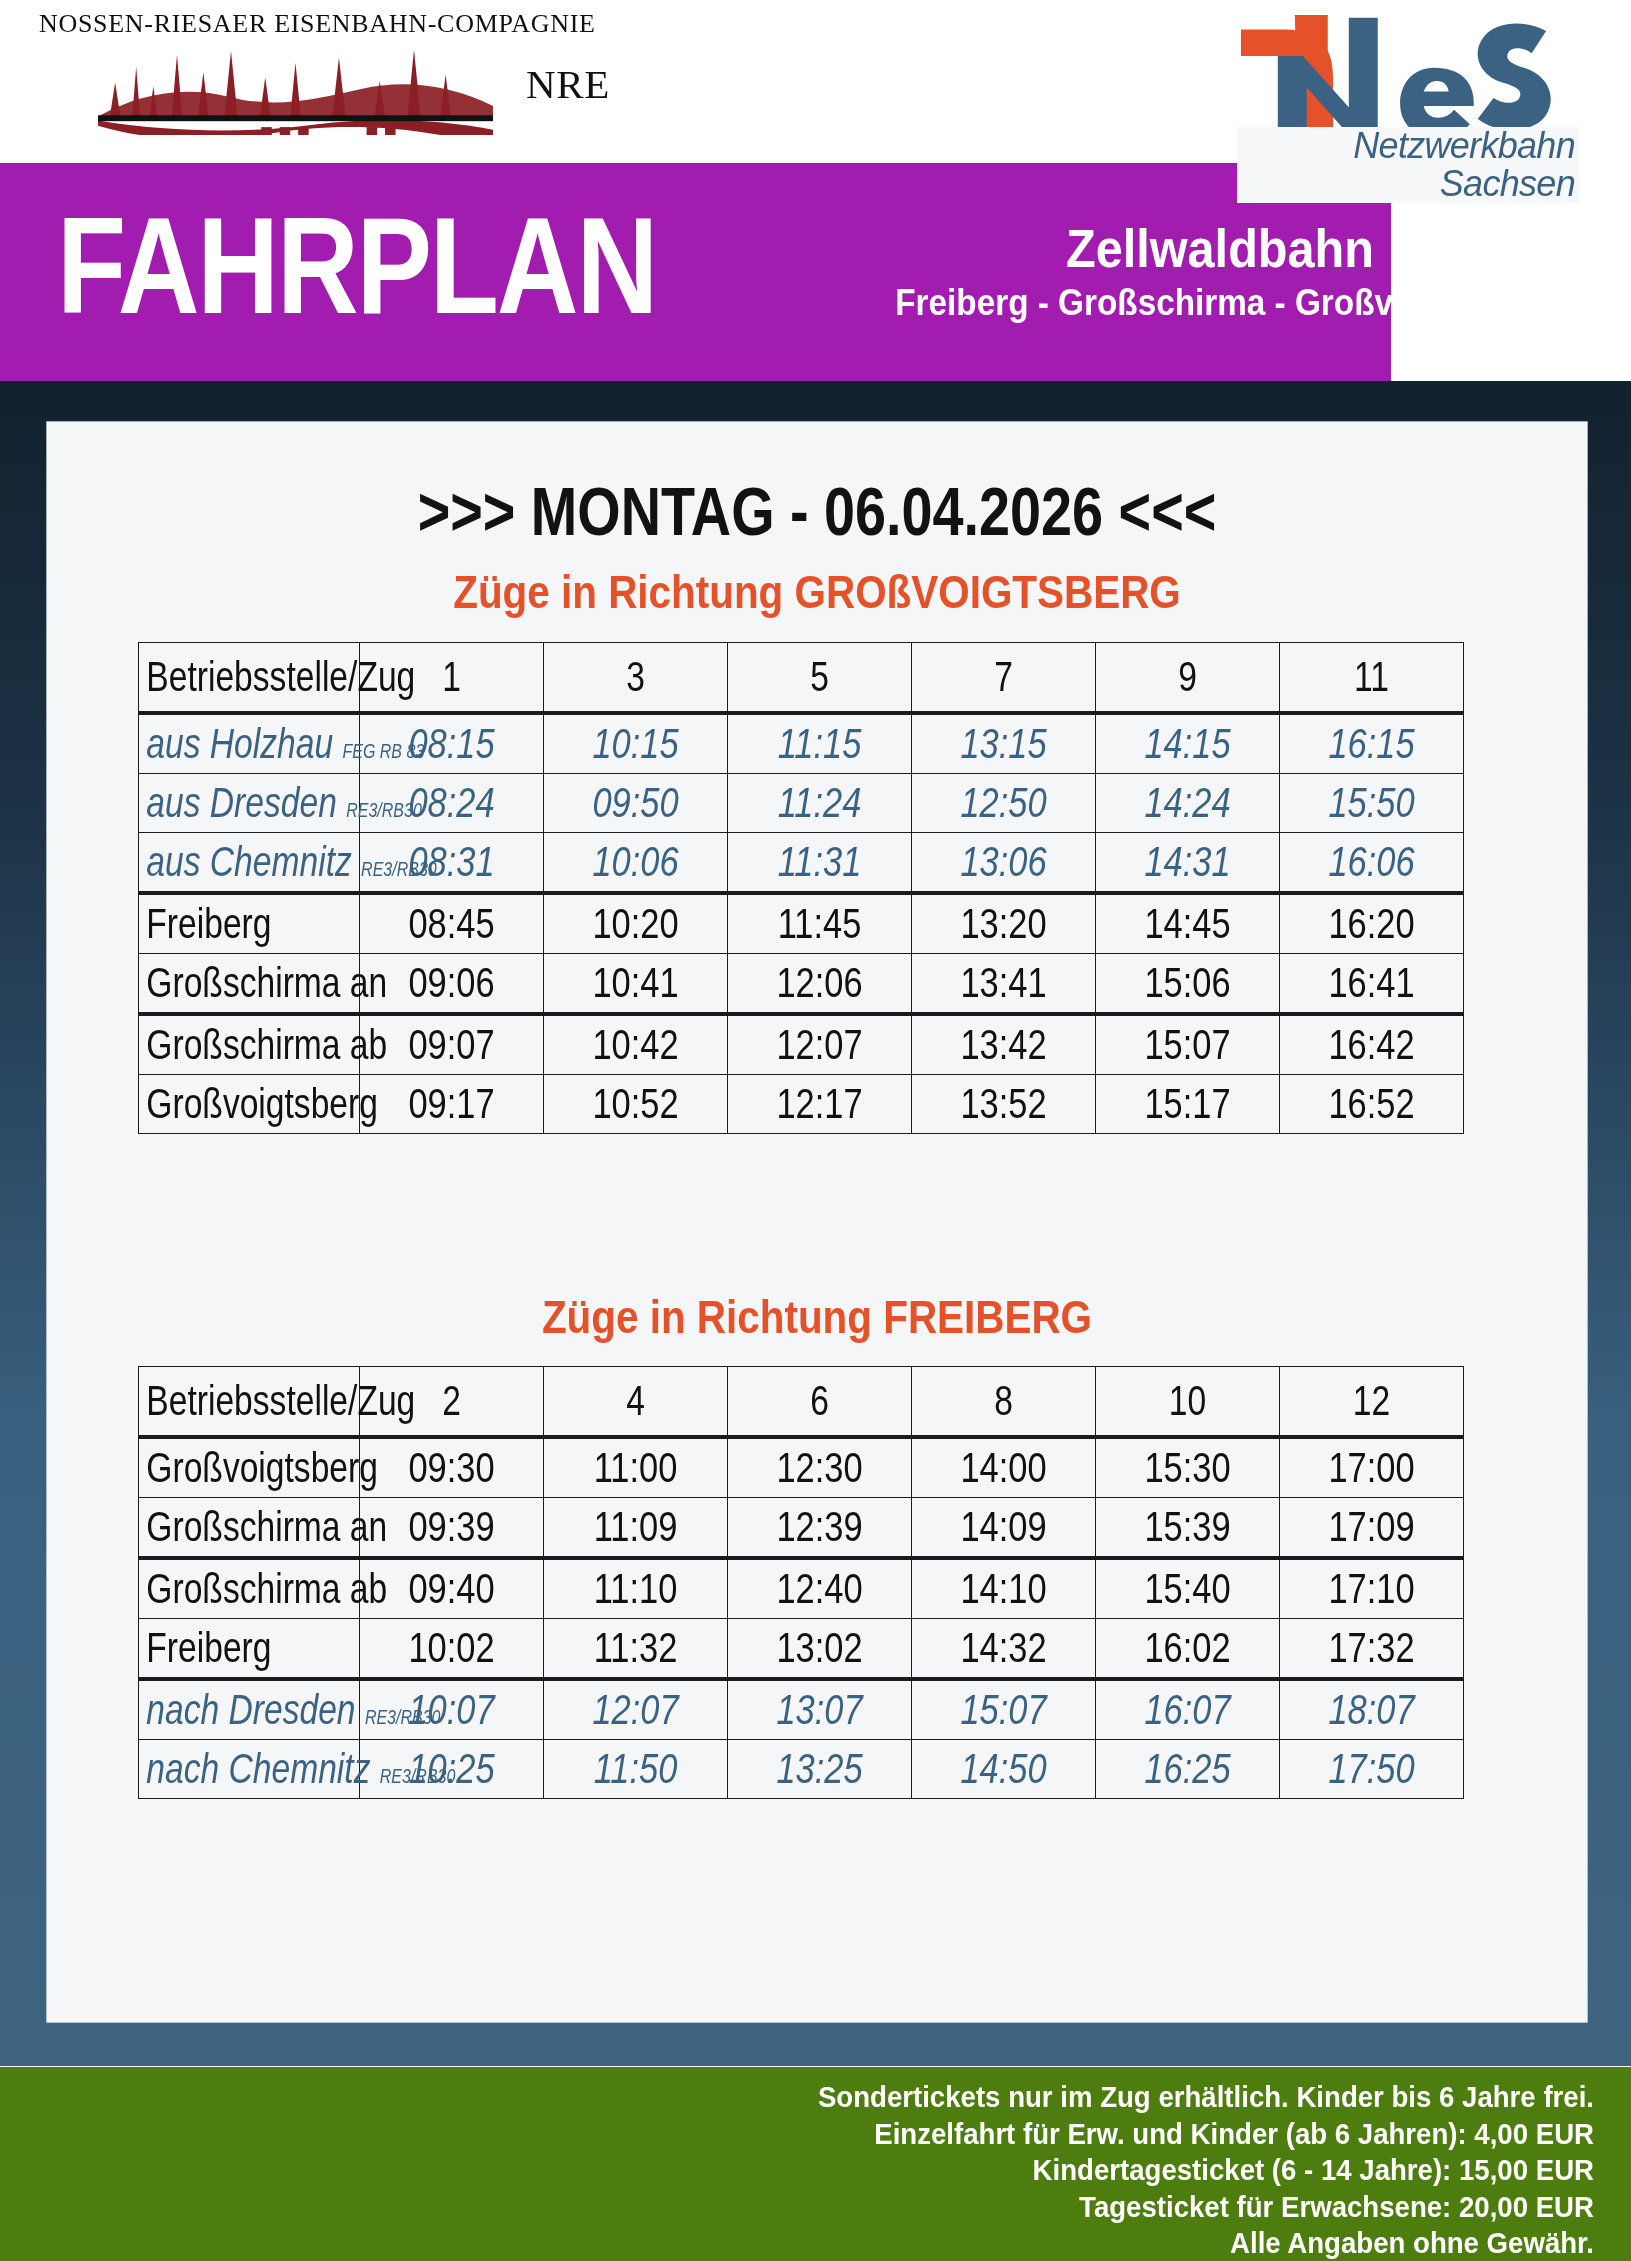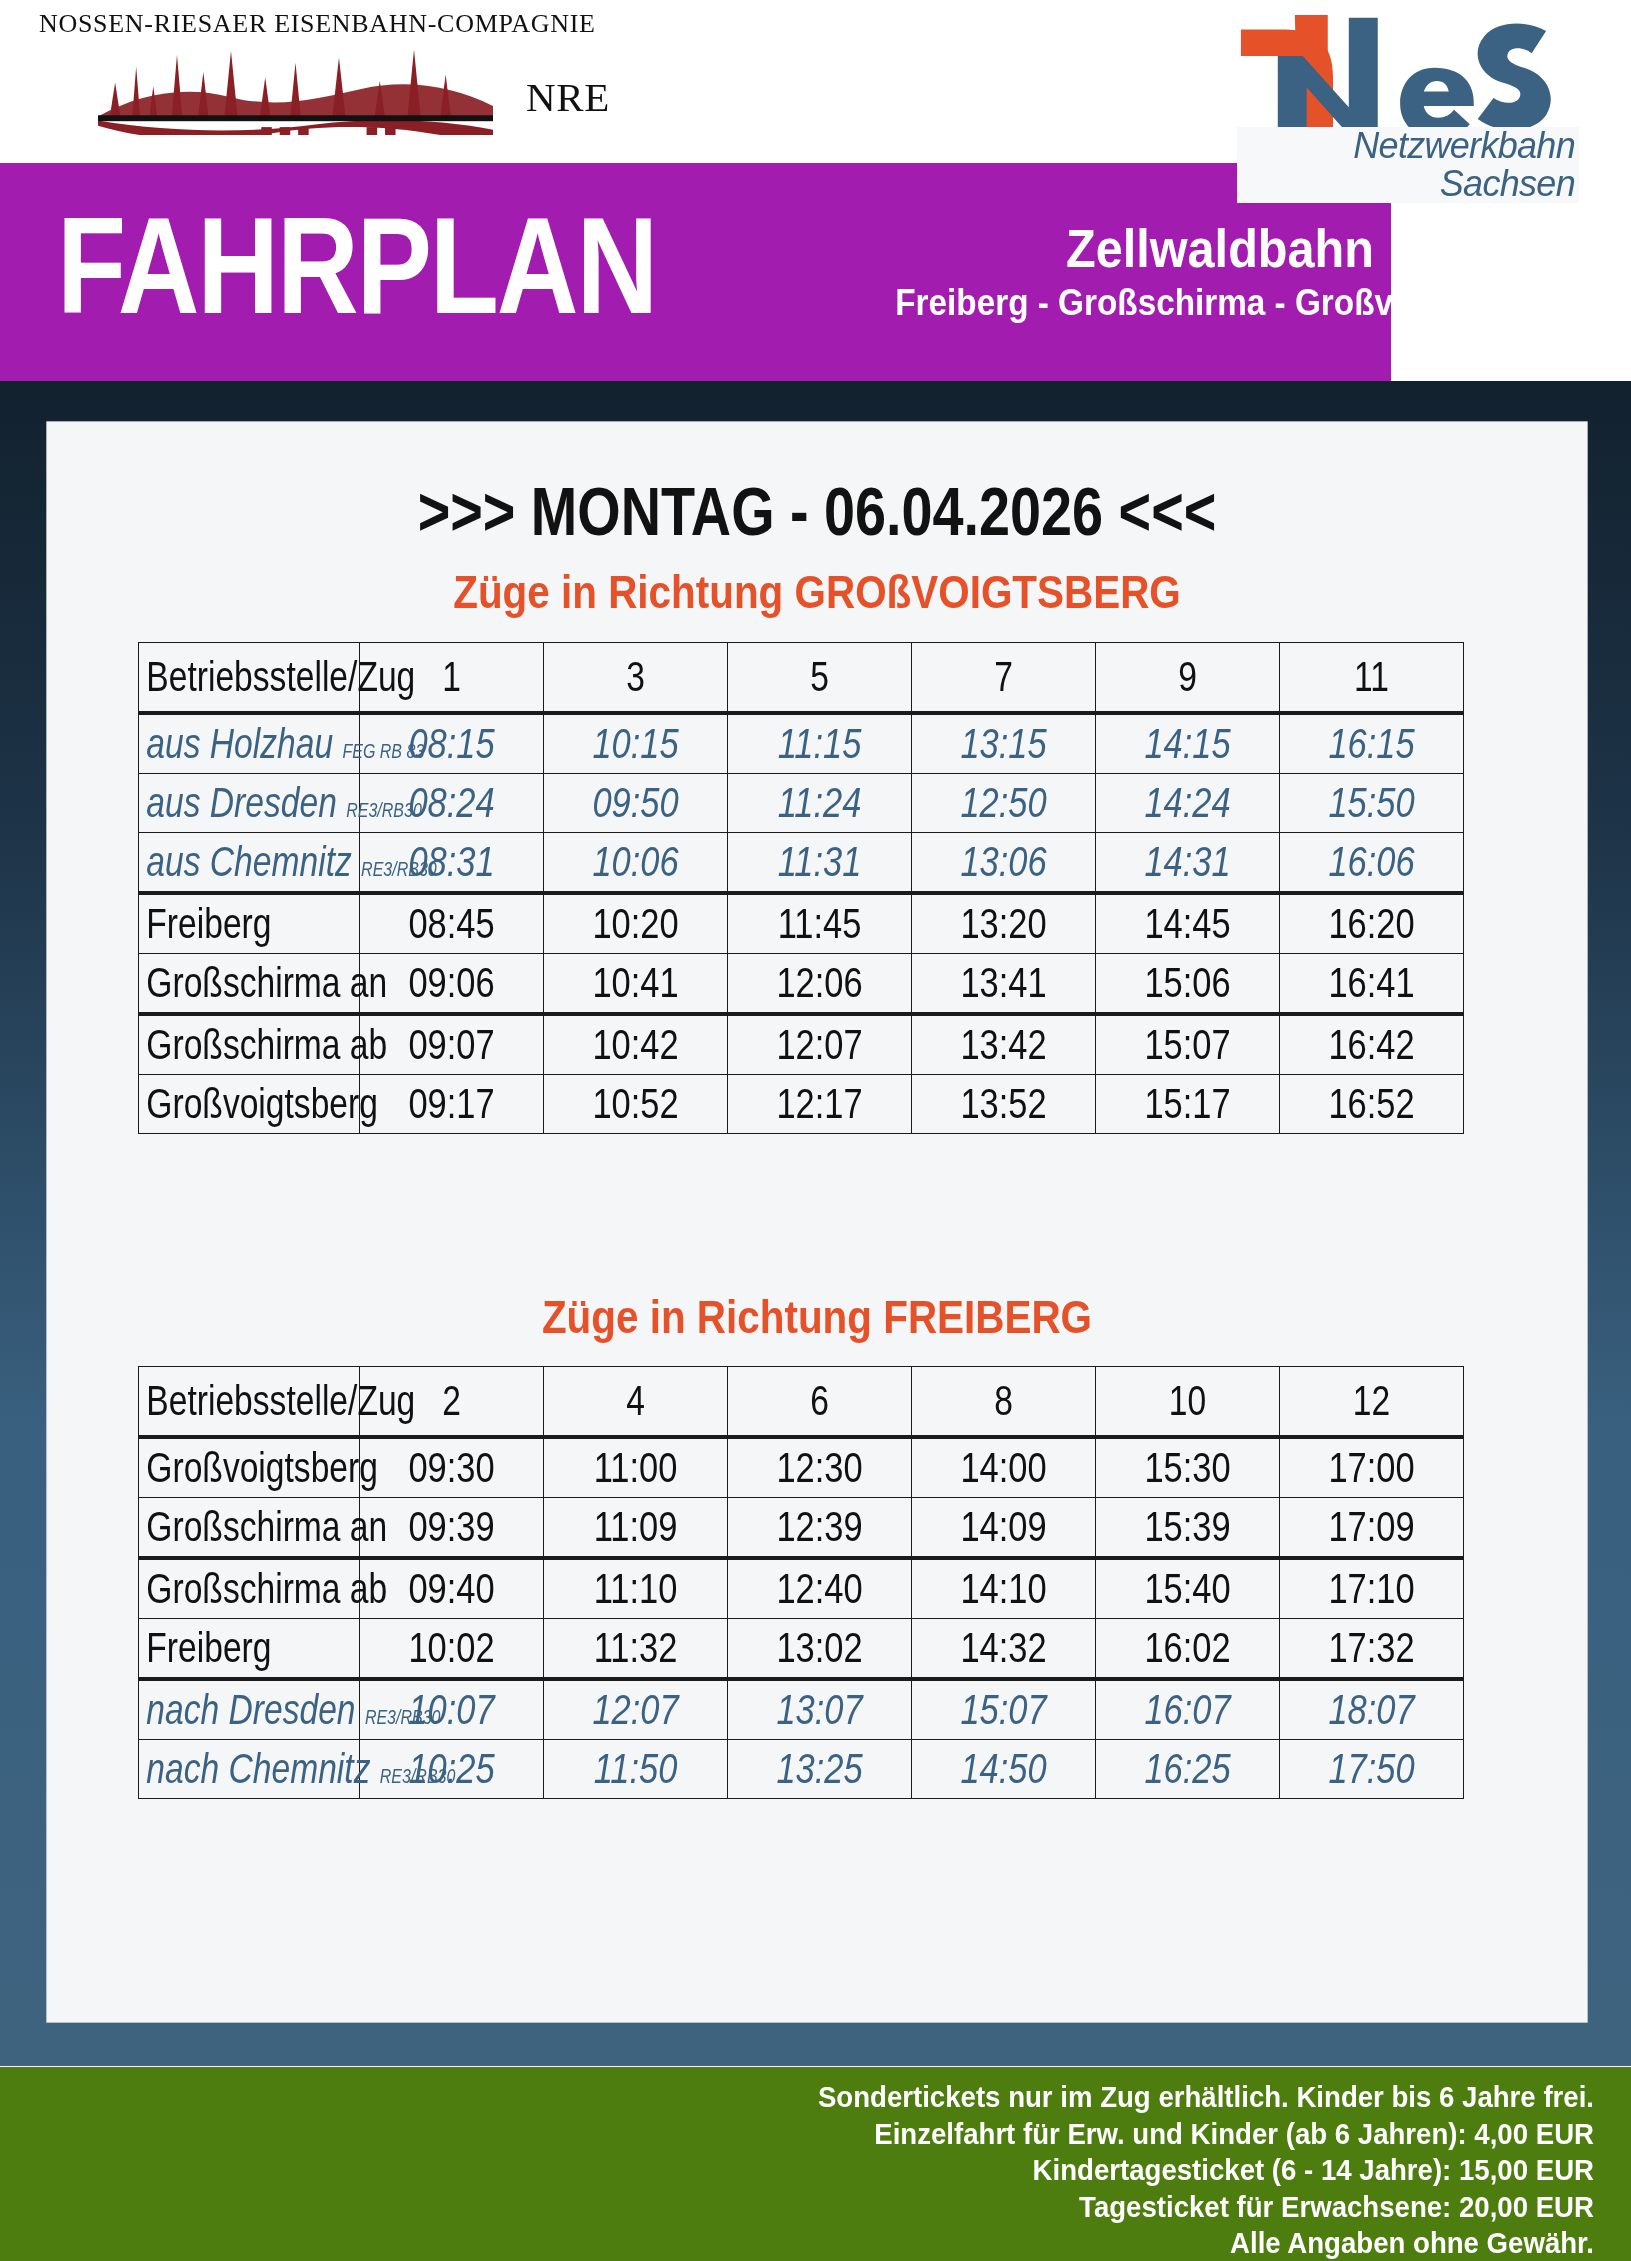--- a/index.html
+++ b/index.html
@@ -23,21 +23,21 @@
   .nre-title{
     position:absolute; left:0; top:0; width:500px;
     text-align:center;
     font-family:"Liberation Serif", serif;
     font-size:26px; letter-spacing:0.7px; color:#111111; white-space:nowrap;
   }
   .nre-art{ position:absolute; left:59px; top:34px; width:395px; height:92px; }
   .nre-mark{
     position:absolute; left:487px; top:51px;
     font-family:"Liberation Serif", serif;
-    font-size:41px; color:#111111; letter-spacing:0.7px;margin-top:13px;
+    font-size:41px; color:#111111; letter-spacing:0.7px;
   }
 
   .fv-title{
     position:absolute; left:592px; top:29px; width:460px;
     text-align:center; color:#111111;
     font-size:38px; line-height:1.22; font-weight:400;
   }
 
   .nles-logo{ position:absolute; left:1237px; top:6.6px; width:342px; height:191px; }
   .nles-word{

